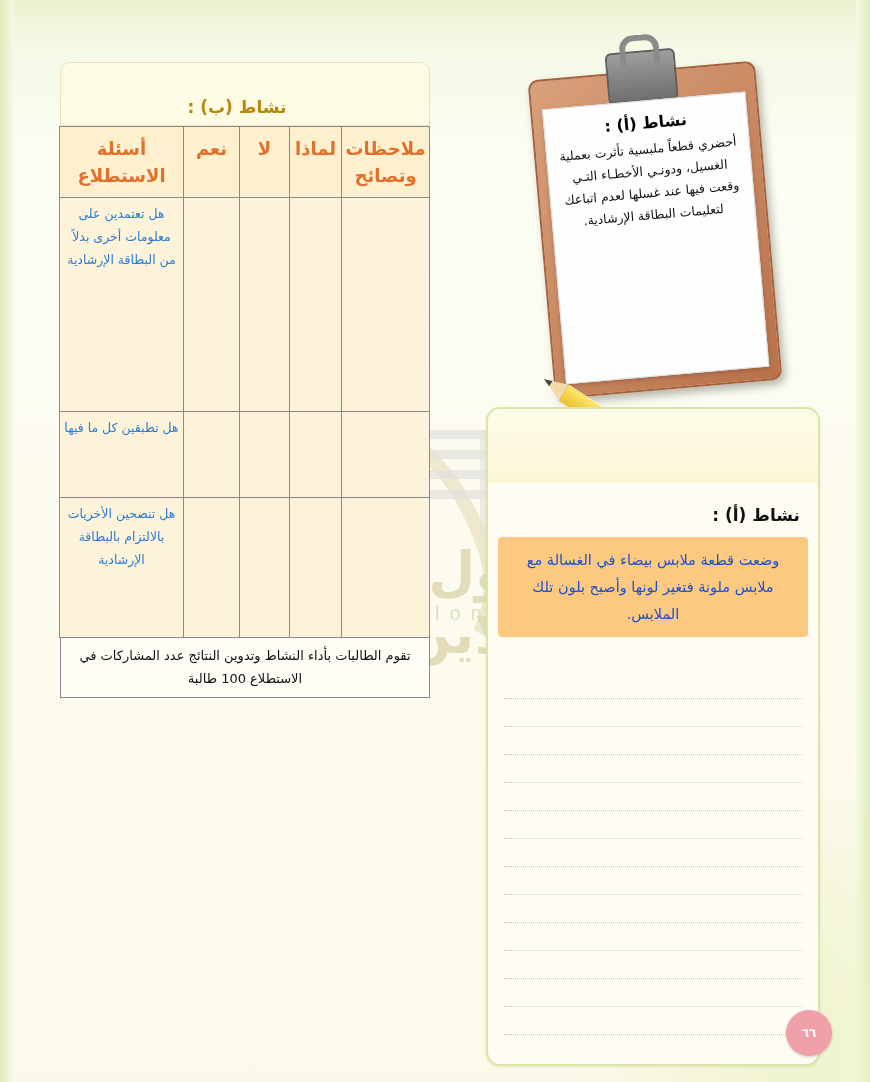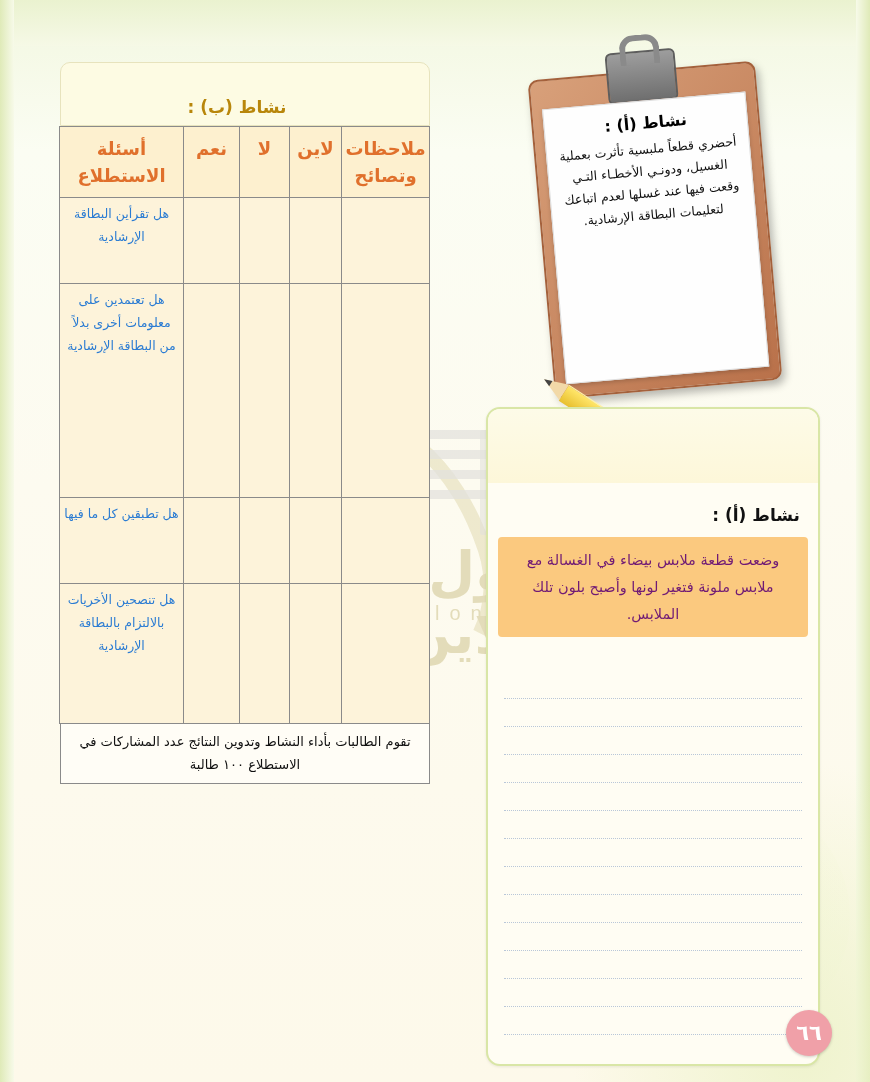--- a/index.html
+++ b/index.html
@@ -115,21 +115,21 @@
   .act-title{
     position:absolute;right:18px;top:96px;font-size:17px;font-weight:bold;color:#111;
   }
   .act-tab{
     position:absolute;right:0;left:0;top:0;height:74px;
     background:linear-gradient(180deg,#fdfbe8,#fdf7d9);border-radius:12px 12px 0 0;
   }
   .act-question{
     position:absolute;right:10px;left:10px;top:128px;
     background:#fbc97f;border-radius:4px;padding:10px 12px;
-    font-size:14.5px;line-height:1.85;color:#701a75;text-align:center;
+    font-size:14.5px;line-height:1.85;color:#1d4ed8;text-align:center;
   }
   .act-lines{
     position:absolute;right:16px;left:16px;top:262px;bottom:24px;
   }
   .act-lines div{
     height:27px;border-bottom:1px dotted #b9c7d8;
   }
 
   
   .tbl-wrap{position:absolute;left:60px;top:62px;width:370px;}
@@ -163,21 +163,21 @@
   col.c-q{width:124px;}
   .tbl-footer{
     width:370px;border:1px solid #8a8a8a;border-top:none;background:#fffdf6;
     font-size:13px;color:#111;line-height:1.8;padding:6px 8px;text-align:center;
     box-sizing:border-box;
   }
 
   
   .page-num{
     position:absolute;right:38px;bottom:26px;width:46px;height:46px;border-radius:50%;
-    background:#f0a0a8;color:#fff;font-size:21px;font-weight:bold;
+    background:#f0a0a8;color:#fff;font-size:12px;font-weight:bold;
     display:flex;align-items:center;justify-content:center;
     box-shadow:0 1px 3px rgba(0,0,0,.2);
   }
 </style>
 </head>
 <body>
 
 <div class="page-bg"></div>
 <div class="edge-left"></div>
 <div class="edge-right"></div>
@@ -244,34 +244,27 @@
     <colgroup>
       <col class="c-notes">
         <col class="c-why">
         <col class="c-no">
         <col class="c-yes">
         <col class="c-q">
     </colgroup>
     <thead>
       <tr>
         <th>ملاحظات وتصائح</th>
-        <th>لاين</th>
+        <th>لماذا</th>
         <th>لا</th>
         <th>نعم</th>
         <th class="c-q">أسئلة الاستطلاع</th>
       </tr>
     </thead>
     <tbody>
-      <tr style="height:86px">
-        <td></td>
-        <td></td>
-        <td></td>
-        <td></td>
-        <td class="q">هل تقرأين البطاقة الإرشادية</td>
-      </tr>
       <tr style="height:214px">
         <td></td>
         <td></td>
         <td></td>
         <td></td>
         <td class="q">هل تعتمدين على معلومات أخرى بدلاً من البطاقة الإرشادية</td>
       </tr>
       <tr style="height:86px">
         <td></td>
         <td></td>
@@ -282,16 +275,16 @@
       <tr style="height:140px">
         <td></td>
         <td></td>
         <td></td>
         <td></td>
         <td class="q">هل تنصحين الأخريات بالالتزام بالبطاقة الإرشادية</td>
       </tr>
     </tbody>
   </table>
 
-  <div class="tbl-footer">تقوم الطالبات بأداء النشاط وتدوين النتائج عدد المشاركات في الاستطلاع ١٠٠ طالبة</div>
+  <div class="tbl-footer">تقوم الطالبات بأداء النشاط وتدوين النتائج عدد المشاركات في الاستطلاع 100 طالبة</div>
 </div>
 
 <div class="page-num">٦٦</div>
 
 </body></html>

